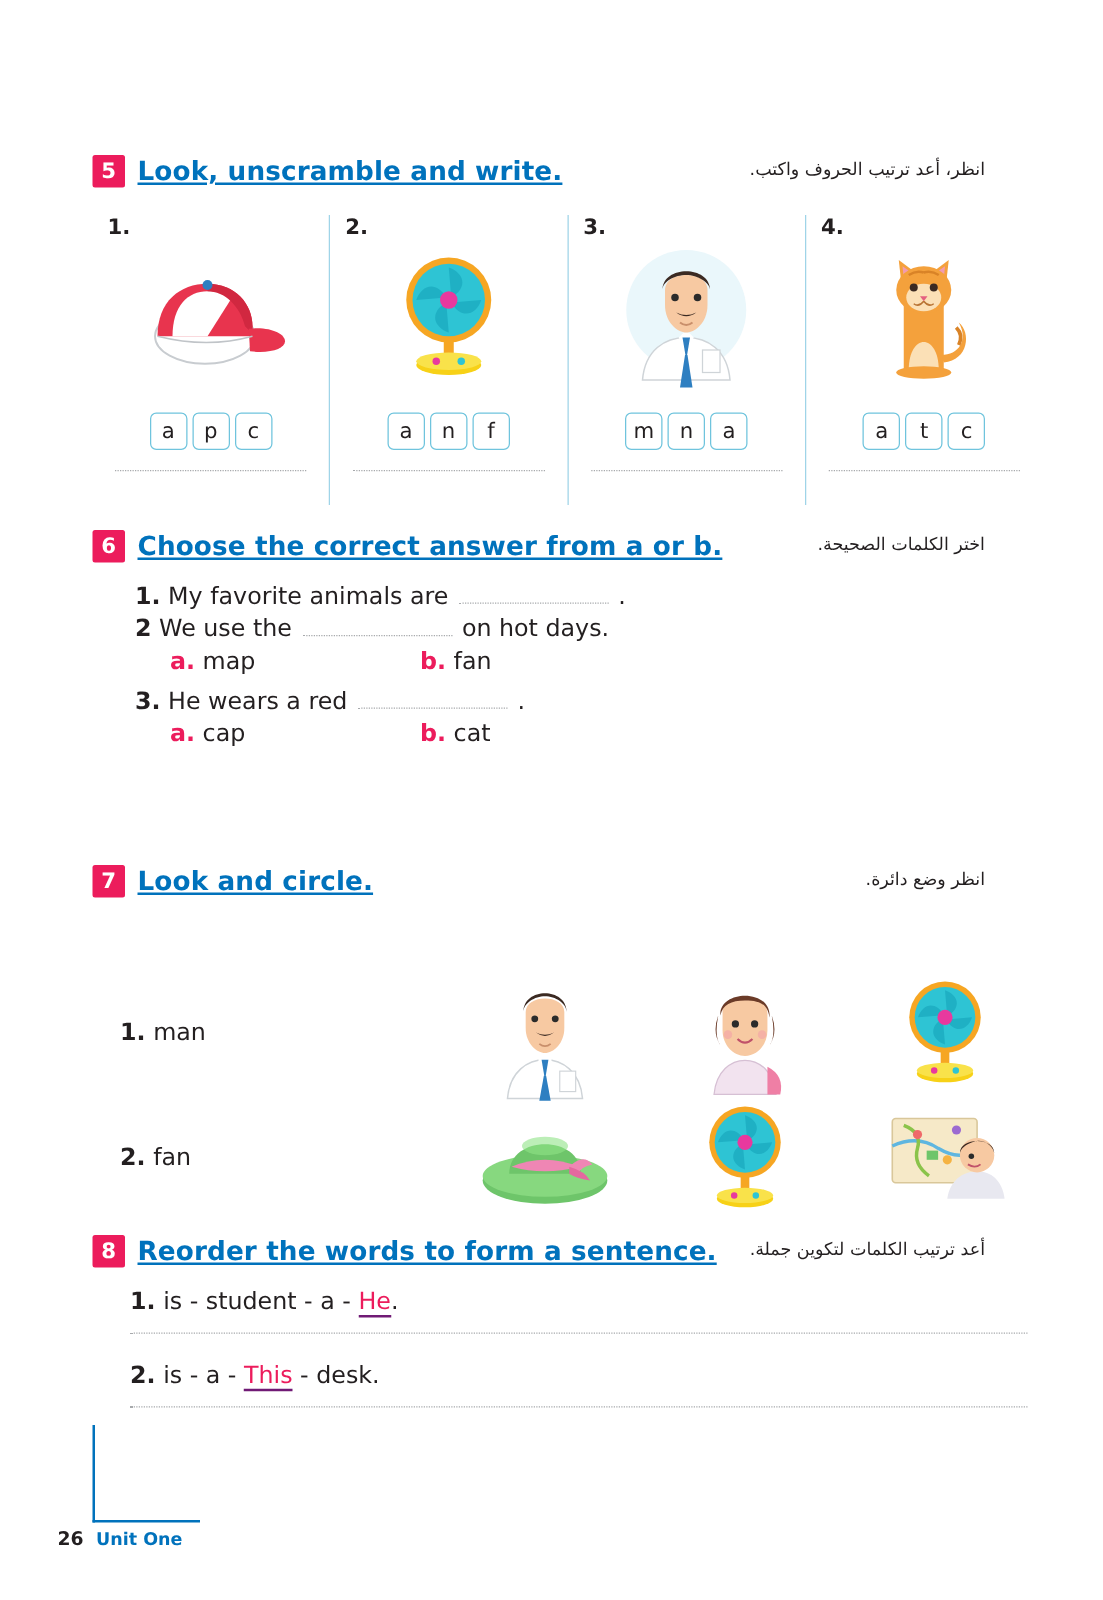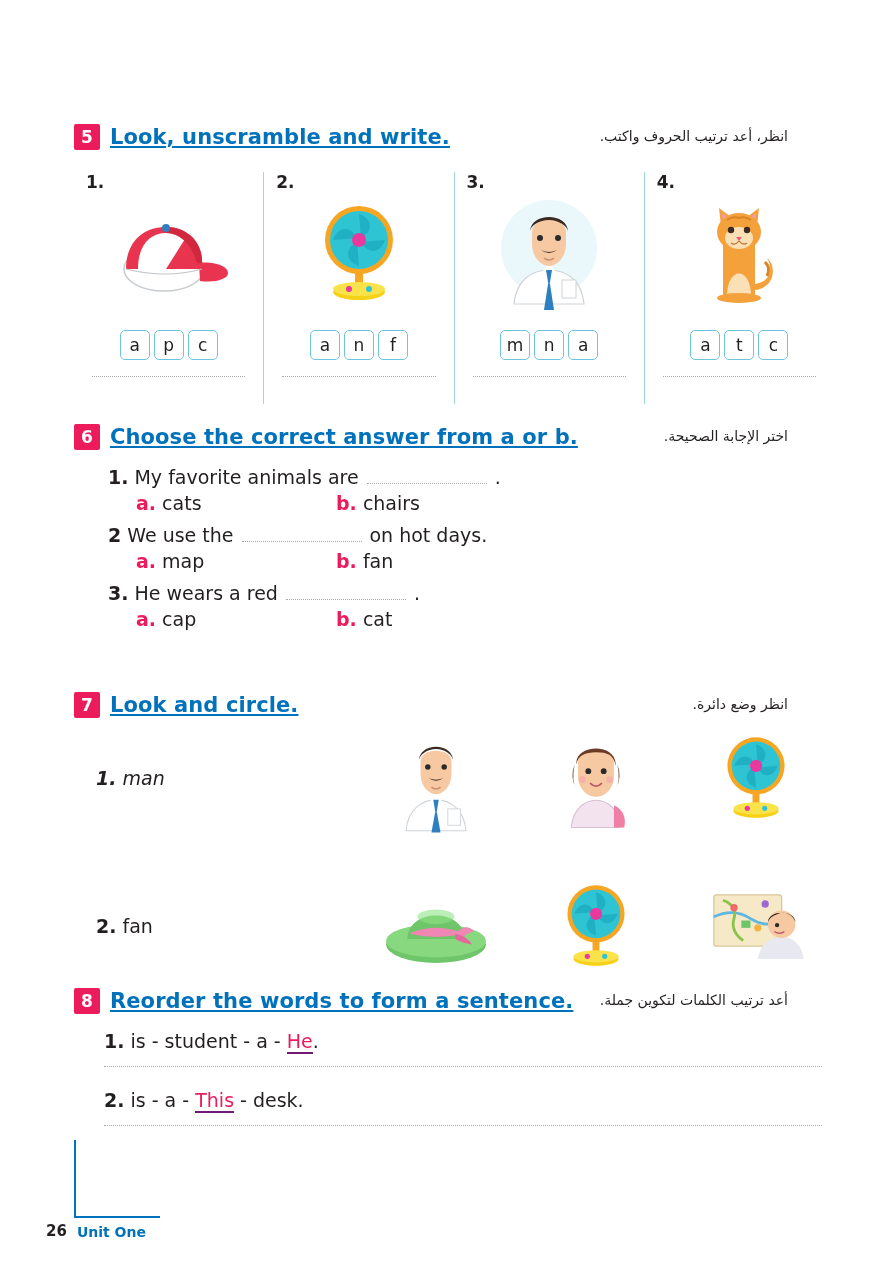--- a/index.html
+++ b/index.html
@@ -146,21 +146,21 @@
   #sec7 { position: absolute; left: 74px; top: 692px; width: 760px; }
   #sec7 .ar { top: 4px; }
   .circle-row {
     position: absolute;
     left: 96px;
     width: 740px;
     height: 120px;
     display: flex;
     align-items: center;
   }
-  #crow1 { top: 718px; font-style: italic; }
+  #crow1 { top: 766px; }
   #crow2 { top: 866px; }
   .circle-label { width: 260px; font-size: 19px; }
   .circle-label b { font-weight: bold; }
   .circle-pic {
     width: 160px;
     height: 118px;
     display: flex;
     align-items: center;
     justify-content: center;
   }
@@ -324,41 +324,31 @@
         <div class="letter-box">c</div>
       </div>
       <div class="dots"></div>
     </div>
 
   </div>
 
   <div id="sec6" class="ex-header">
     <div class="ex-num">6</div>
     <div class="ex-title">Choose the correct answer from a or b.</div>
-    <div class="ar">اختر الإجابة الصحيحة.</div>
+    <div class="ar">اختر الكلمات الصحيحة.</div>
   </div>
 
   <div class="q-list">
 
     <div class="q-item">
       <div class="q-line">
         <span class="q-num">1.</span>
         <span>My favorite animals are</span>
         <span class="q-blank"></span>
         <span>.</span>
-      </div>
-      <div class="opts">
-        <div class="opt">
-          <span class="opt-key">a.</span>
-          <span>cats</span>
-        </div>
-        <div class="opt">
-          <span class="opt-key">b.</span>
-          <span>chairs</span>
-        </div>
       </div>
     </div>
 
     <div class="q-item">
       <div class="q-line">
         <span class="q-num">2</span>
         <span>We use the</span>
         <span class="q-blank"></span>
         <span>on hot days.</span>
       </div>

